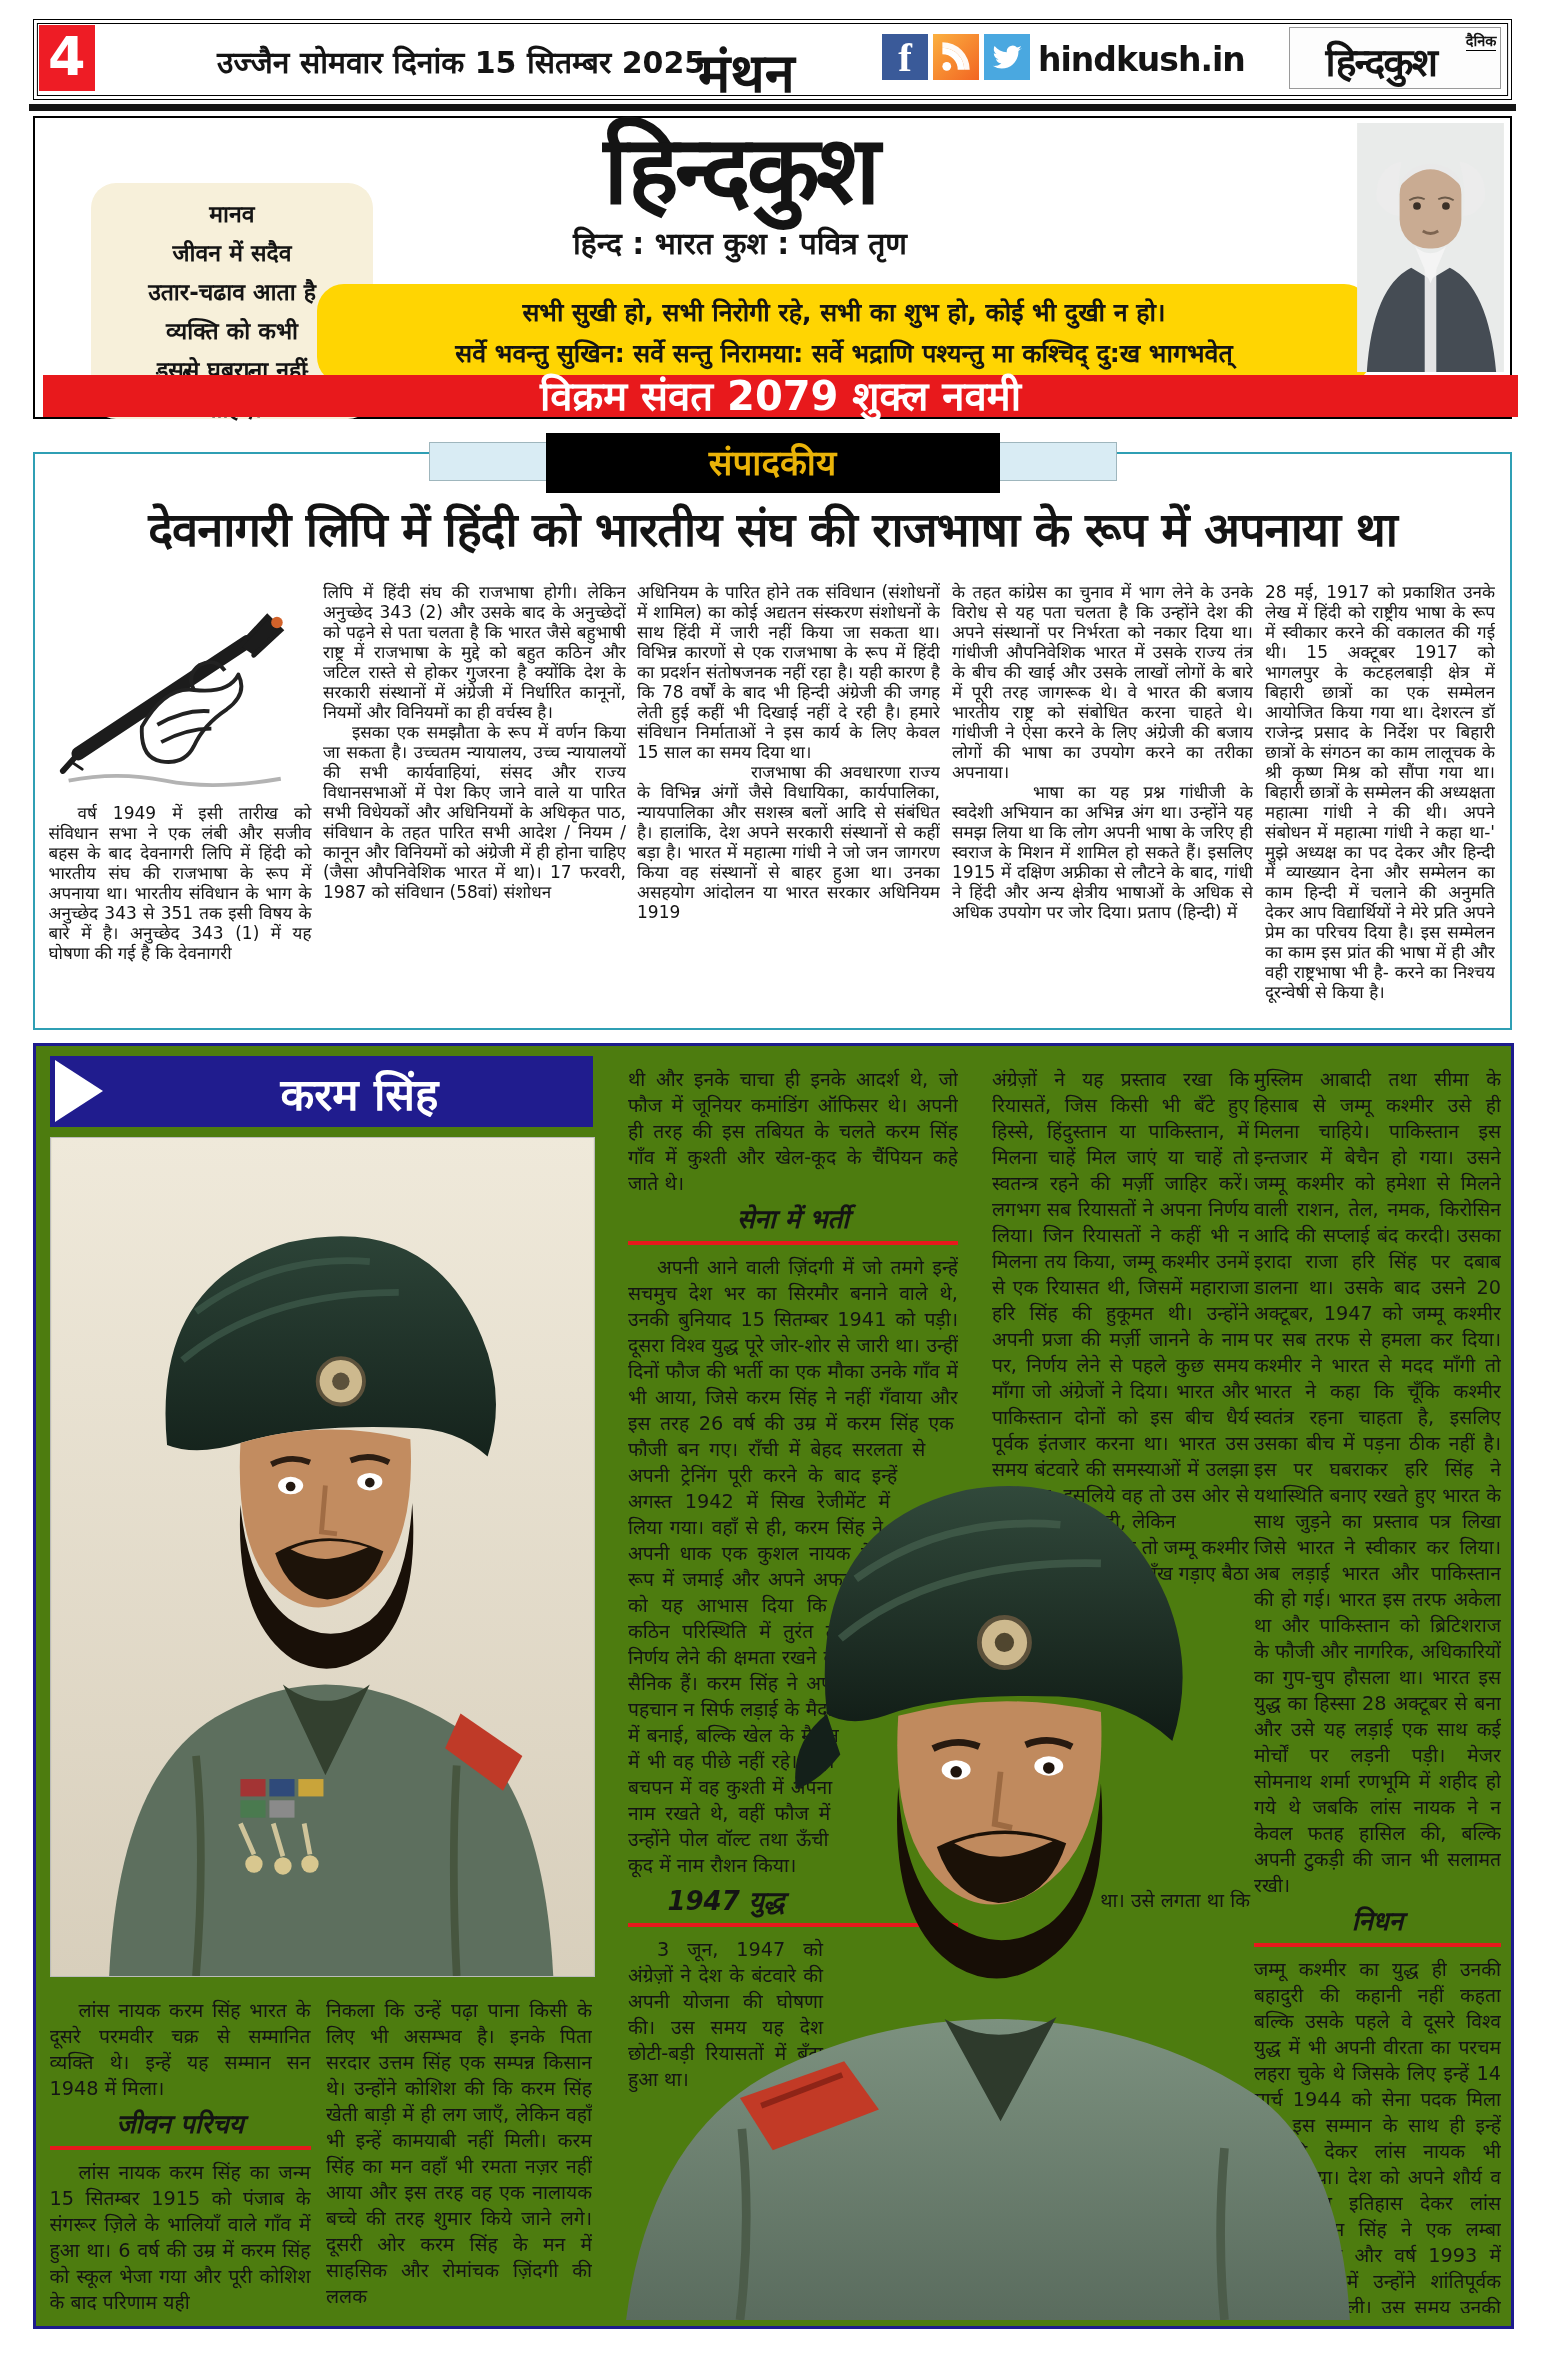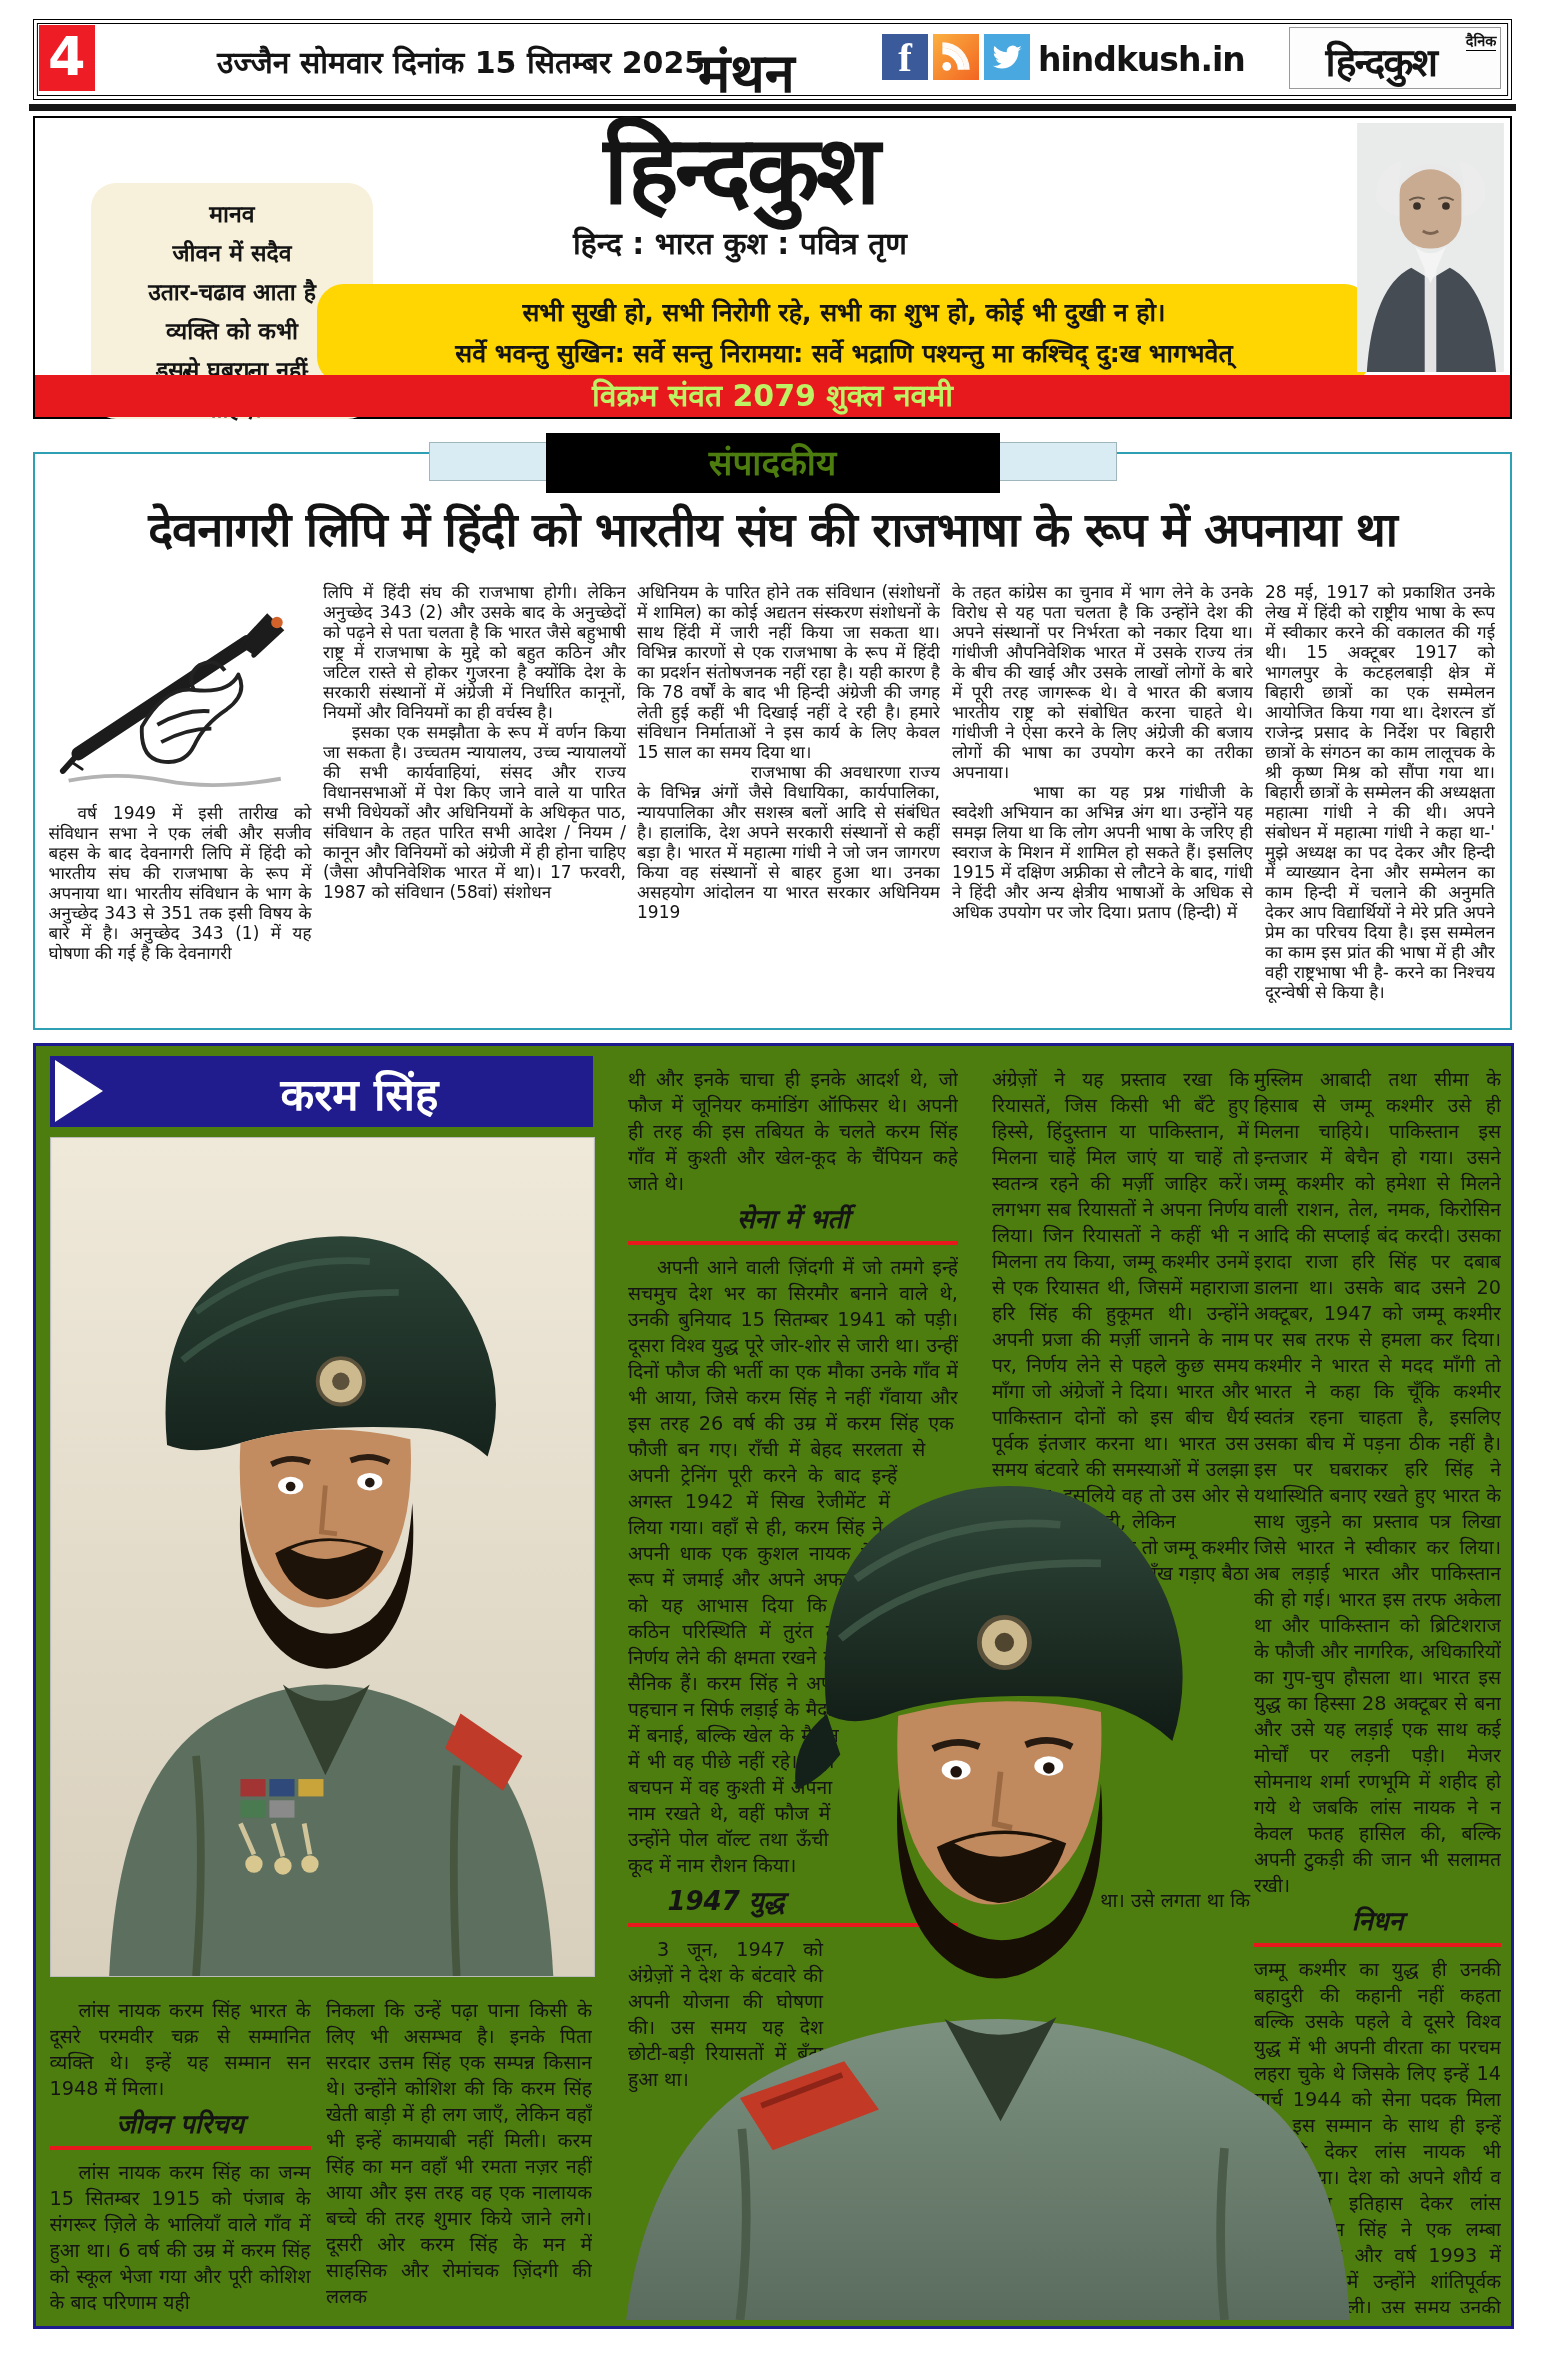--- a/index.html
+++ b/index.html
@@ -27,28 +27,28 @@
              text-align:center;padding-top:11.6px;margin-top:40px;}
   .quotecard .ql{font-size:23px;font-weight:bold;line-height:39px;}
   .quoteauthor{position:absolute;left:39px;top:249px;width:309px;text-align:center;font-size:19.3px;font-weight:bold;}
   .mastcenter{position:absolute;left:348px;top:1.9px;width:714px;text-align:center;}
   .mastlogo{font-size:95px;font-weight:900;letter-spacing:-3.9px;line-height:100px;}
   .masttag{font-size:30px;font-weight:bold;margin-top:1.9px;}
   .shloka{position:absolute;left:282px;top:166px;width:1054px;height:92px;background:#ffd502;border-radius:27px;
           text-align:center;padding-top:7.7px;}
   .shloka .s1{font-size:25px;font-weight:bold;line-height:41px;}
   .portrait{position:absolute;right:5.8px;top:4.8px;width:147px;height:249px;}
-  .panchang{position:absolute;left:0px;bottom:0px;width:100%;height:42px;background:#e8191c;color:#bef264;
-            text-align:center;font-size:30px;font-weight:bold;line-height:42px;}
+  .panchang{position:absolute;left:8px;bottom:0px;width:100%;height:42px;background:#e8191c;color:#ffffff;
+            text-align:center;font-size:40px;font-weight:bold;line-height:42px;}
   
   .edbox{position:absolute;left:33px;top:452px;width:1475px;height:574px;border:2.9px solid #2f9fb4;background:#fff;}
   .edpad{position:absolute;top:-11.6px;left:50%;transform:translateX(-50%);width:686px;height:37px;
          background:#d9ecf4;border:1px solid #9fb6bd;}
   .edlabel{position:absolute;top:-21px;left:50%;transform:translateX(-50%);width:454px;height:60px;background:#000;
-           color:#4d7c0f;text-align:center;font-size:35px;font-weight:bold;line-height:60px;z-index:3;}
+           color:#eab308;text-align:center;font-size:35px;font-weight:bold;line-height:60px;z-index:3;}
   .headline{position:absolute;top:42px;left:5.8px;right:5.8px;text-align:center;font-size:47px;font-weight:900;
             letter-spacing:-1px;white-space:nowrap;}
   .edcols{position:absolute;top:128px;left:11.6px;height:446px;overflow:hidden;text-align:justify;
           font-size:17px;line-height:20px;}
   .edc0{left:13.5px;width:263px;} .edc1{left:288px;width:303px;} .edc2{left:602px;width:303px;}
   .edc3{left:917px;width:301px;} .edc4{left:1230px;width:230px;}
   .edcols p{margin:0;}
   .handart{width:100%;height:217px;}
   .ind{text-indent:29px;}
   

